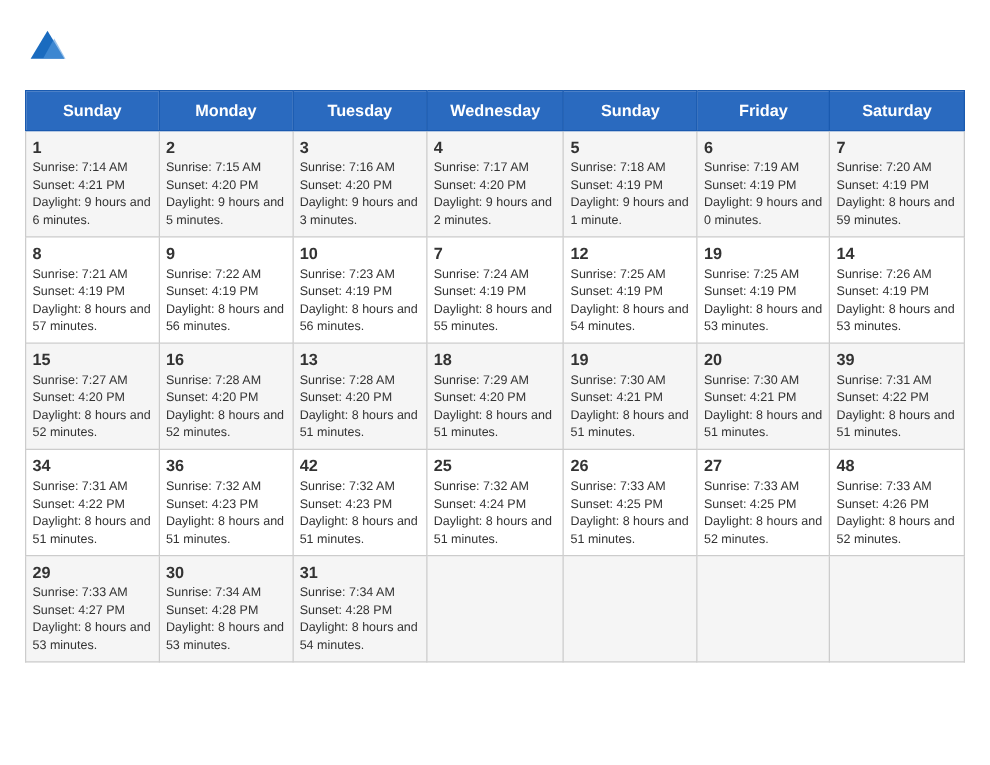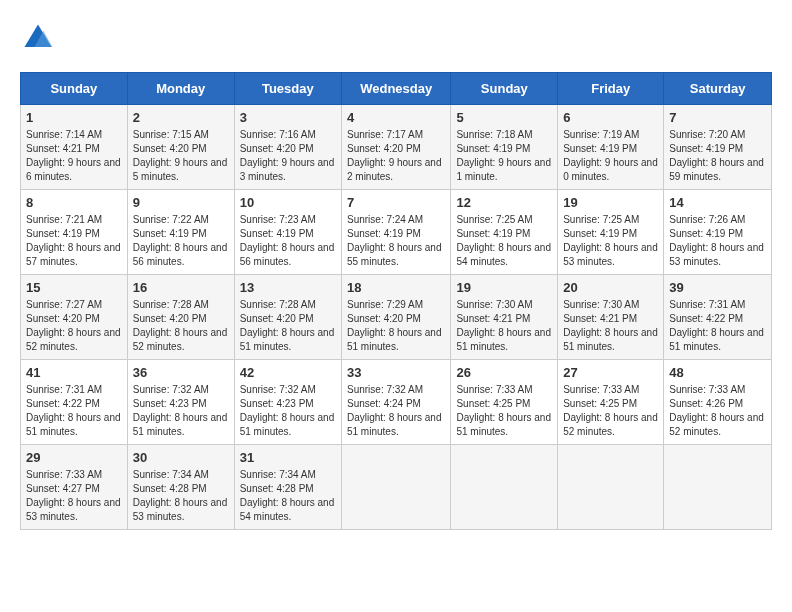--- a/index.html
+++ b/index.html
@@ -289,21 +289,21 @@
           <span class="day-number">39</span>
           <div class="day-info">
             Sunrise: 7:31 AM<br>
             Sunset: 4:22 PM<br>
             Daylight: 8 hours and 51 minutes.
           </div>
         </td>
       </tr>
       <tr>
         <td>
-          <span class="day-number">41</span>
+          <span class="day-number">34</span>
           <div class="day-info">
             Sunrise: 7:31 AM<br>
             Sunset: 4:22 PM<br>
             Daylight: 8 hours and 51 minutes.
           </div>
         </td>
         <td>
           <span class="day-number">36</span>
           <div class="day-info">
             Sunrise: 7:32 AM<br>
@@ -313,21 +313,21 @@
         </td>
         <td>
           <span class="day-number">42</span>
           <div class="day-info">
             Sunrise: 7:32 AM<br>
             Sunset: 4:23 PM<br>
             Daylight: 8 hours and 51 minutes.
           </div>
         </td>
         <td>
-          <span class="day-number">33</span>
+          <span class="day-number">25</span>
           <div class="day-info">
             Sunrise: 7:32 AM<br>
             Sunset: 4:24 PM<br>
             Daylight: 8 hours and 51 minutes.
           </div>
         </td>
         <td>
           <span class="day-number">26</span>
           <div class="day-info">
             Sunrise: 7:33 AM<br>

